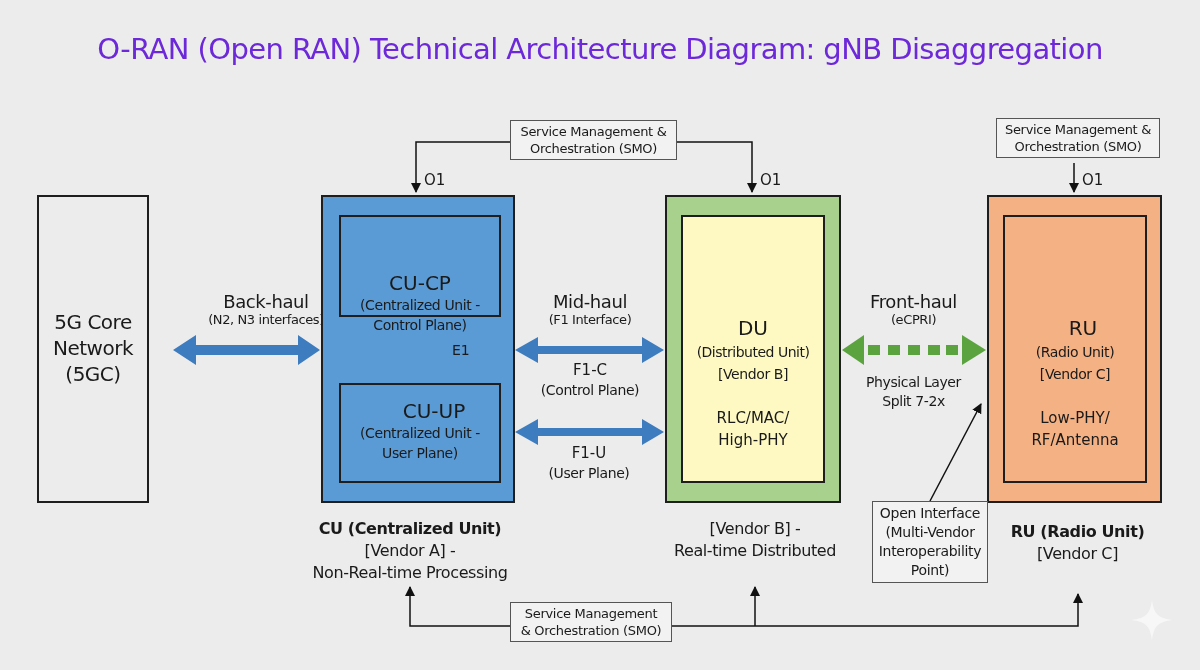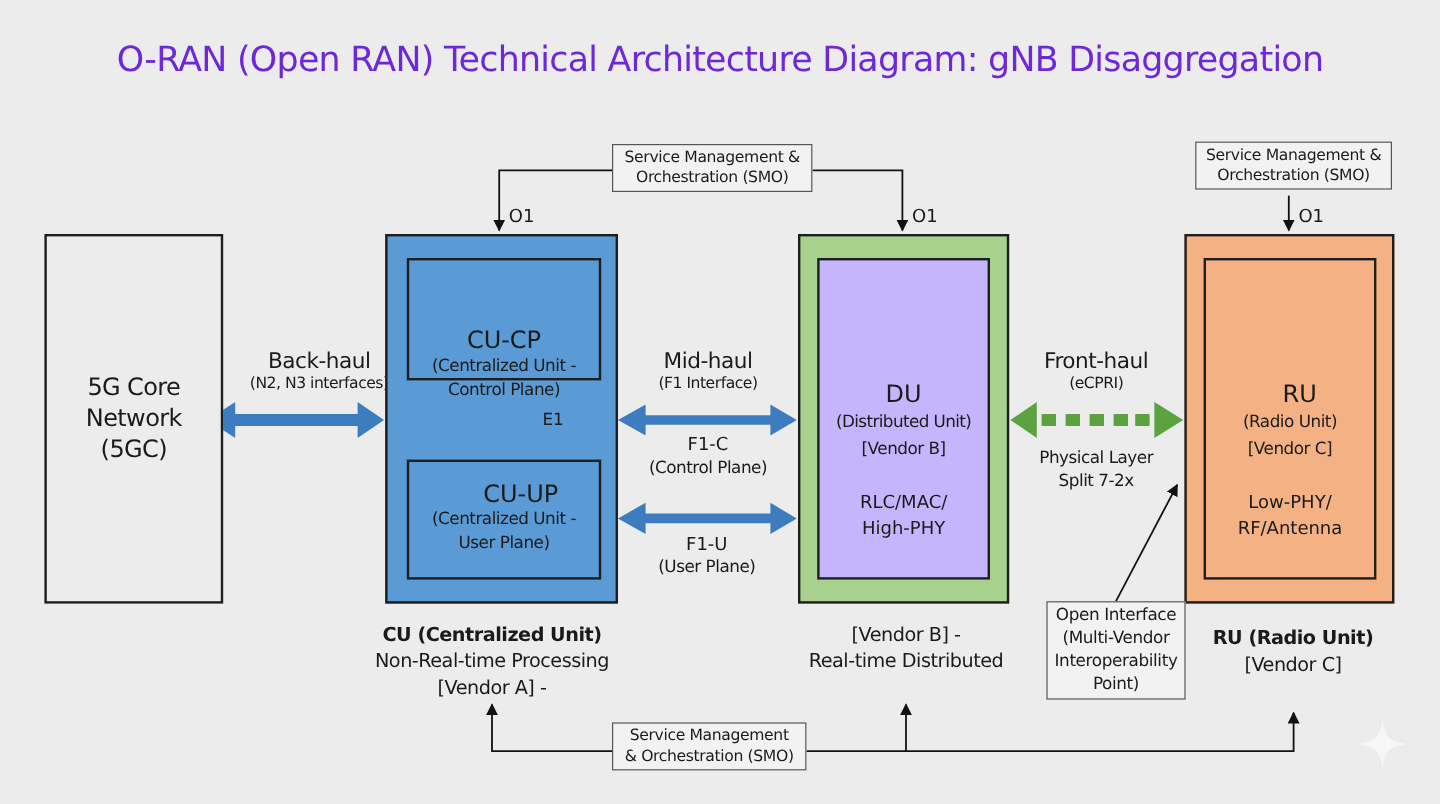--- a/index.html
+++ b/index.html
@@ -84,21 +84,21 @@
     <polygon points="842,350 864,335 864,365" fill="#5aa33f"></polygon>
     <rect x="868" y="345" width="12" height="10" fill="#5aa33f"></rect>
     <rect x="888" y="345" width="12" height="10" fill="#5aa33f"></rect>
     <rect x="908" y="345" width="12" height="10" fill="#5aa33f"></rect>
     <rect x="928" y="345" width="12" height="10" fill="#5aa33f"></rect>
     <rect x="946" y="345" width="12" height="10" fill="#5aa33f"></rect>
     <polygon points="986,350 962,335 962,365" fill="#5aa33f"></polygon>
   </g>
 </svg>
 
-<div class="box" style="left:37px; top:195px; width:149px; height:308px; background:#ececec;">
+<div class="box" style="left:37px; top:195px; width:112px; height:308px; background:#ececec;">
   <div class="center-text" style="top:112px; font-size:20px; line-height:26px; letter-spacing:-0.5px;">
     <div>5G Core</div>
     <div>Network</div>
     <div>(5GC)</div>
   </div>
 </div>
 
 <div class="abs" style="left:170px; top:291px; width:152px; text-align:center;padding-left:20px;">
   <div class="lbl" style="font-size:18px;">Back-haul</div>
   <div class="sub" style="font-size:13px;">(N2, N3 interfaces)</div>
@@ -130,21 +130,21 @@
 <div class="abs" style="left:515px; top:360px; width:150px; text-align:center;">
   <div style="font-size:15px; line-height:20px;">F1-C</div>
   <div style="font-size:14px; line-height:20px; letter-spacing:-0.4px;">(Control Plane)</div>
 </div>
 <div class="abs" style="left:515px; top:443px; width:148px; text-align:center;">
   <div style="font-size:15px; line-height:20px;">F1-U</div>
   <div style="font-size:14px; line-height:20px; letter-spacing:-0.4px;">(User Plane)</div>
 </div>
 
 <div class="box" style="left:665px; top:195px; width:176px; height:308px; background:#a9d18e;">
-  <div class="inner" style="left:14px; top:18px; width:144px; height:268px; background:#c4b5fd;">
+  <div class="inner" style="left:14px; top:18px; width:144px; height:268px; background:#fef9c3;">
     <div class="center-text" style="top:98px;">
       <div style="font-size:20px; line-height:26px;">DU</div>
       <div style="font-size:14px; line-height:22px; letter-spacing:-0.5px;">(Distributed Unit)</div>
       <div style="font-size:14px; line-height:22px; letter-spacing:-0.4px;">[Vendor B]</div>
       <div style="height:22px;"></div>
       <div style="font-size:15px; line-height:22px;">RLC/MAC/</div>
       <div style="font-size:15px; line-height:22px;">High-PHY</div>
     </div>
   </div>
 </div>
@@ -188,22 +188,22 @@
 
 <div class="smo" style="left:872px; top:501px; width:116px; font-size:14px; line-height:19px;">
   <div>Open Interface</div>
   <div>(Multi-Vendor</div>
   <div>Interoperability</div>
   <div>Point)</div>
 </div>
 
 <div class="abs caption" style="left:290px; top:518px; width:240px;">
   <div class="bold">CU (Centralized Unit)</div>
+  <div>[Vendor A] -</div>
   <div>Non-Real-time Processing</div>
-  <div>[Vendor A] -</div>
 </div>
 <div class="abs caption" style="left:640px; top:518px; width:230px;">
   <div>[Vendor B] -</div>
   <div>Real-time Distributed</div>
 </div>
 <div class="abs caption" style="left:990px; top:521px; width:175px;">
   <div class="bold">RU (Radio Unit)</div>
   <div>[Vendor C]</div>
 </div>
 

